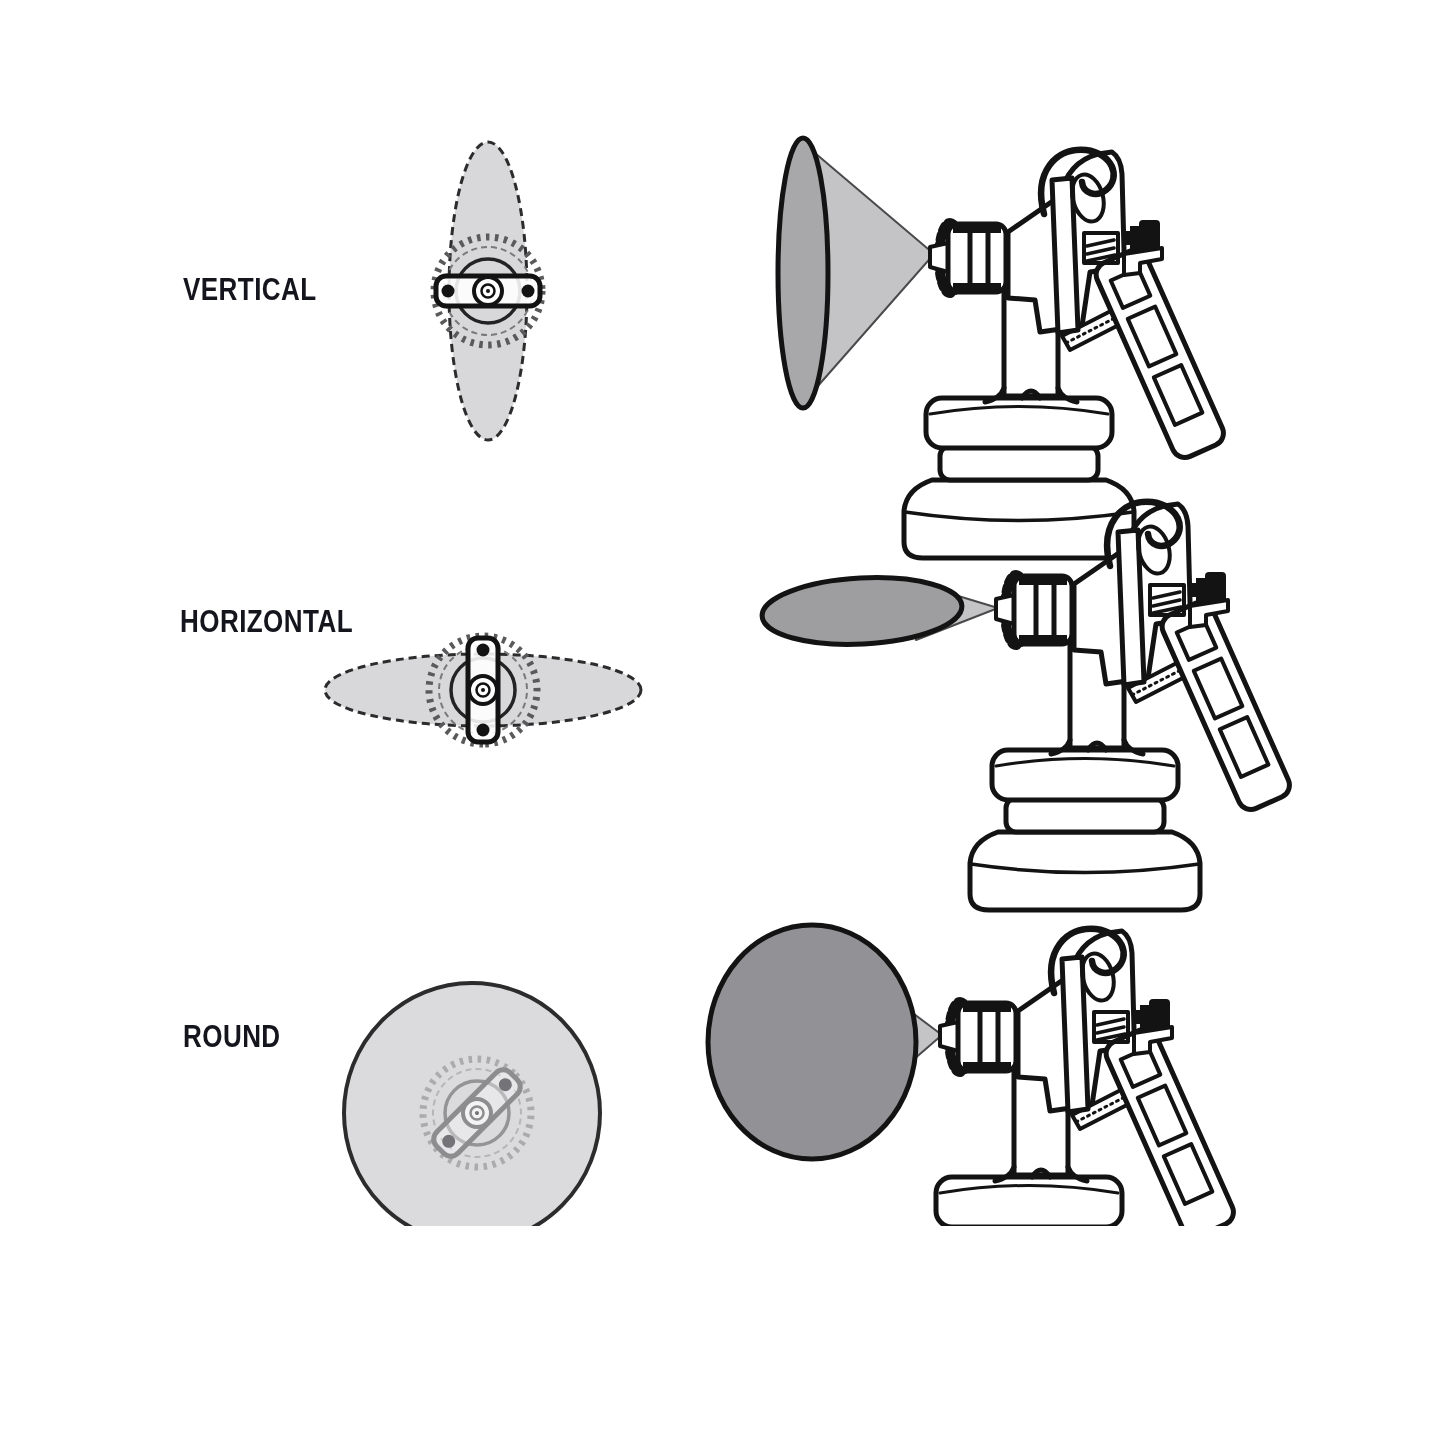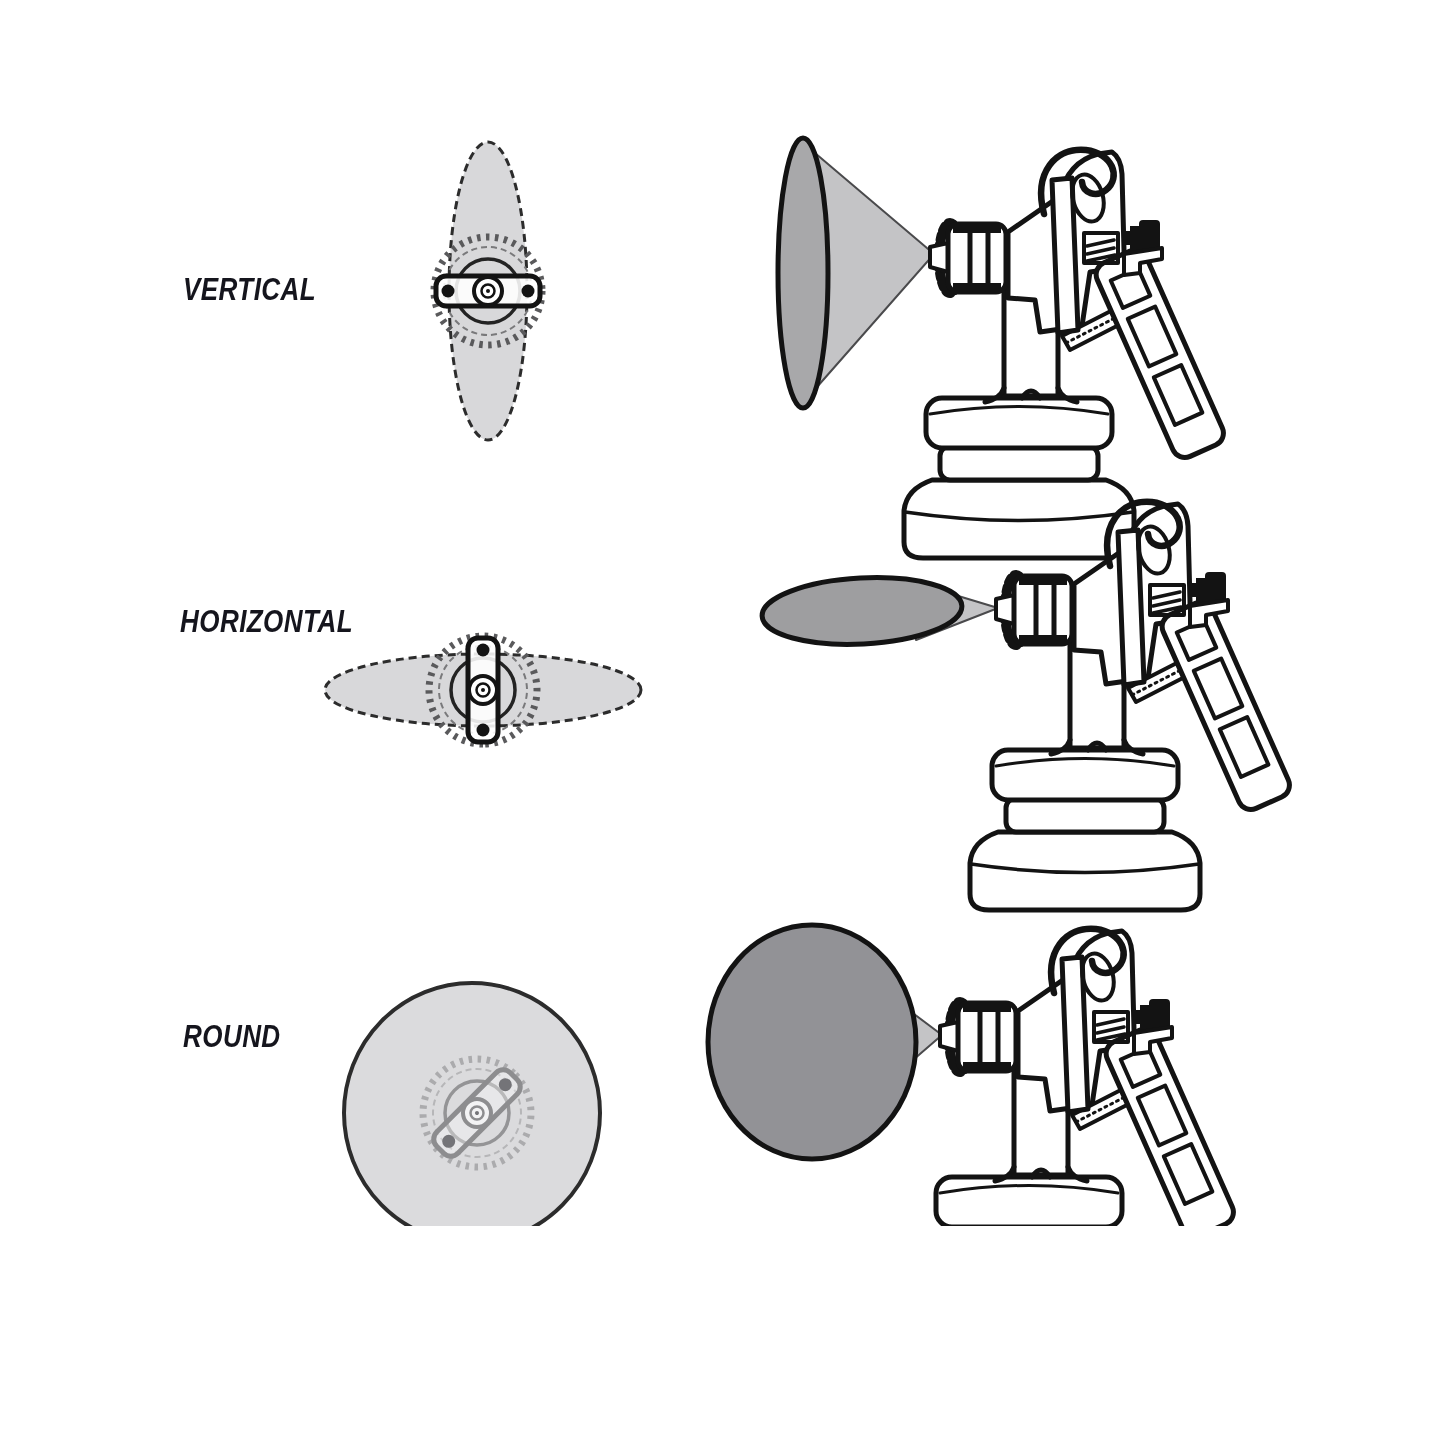--- a/index.html
+++ b/index.html
@@ -2,21 +2,20 @@
 <html style="--background: #ffffff; --ink: #131313; --label-ink: #15151d; --spray-light: #d8d8da; --spray-cone: #c4c4c6; --spray-medium: #9e9ea0; --spray-round: #929296; --spray-lens: #a8a8aa;"><head>
 <meta charset="utf-8">
 <style>
   html,body{margin:0;padding:0;background:#fff;}
   #canvas{
     position:relative;
     width:1445px;height:1226px;
     background:var(--background,#fff);
     overflow:hidden;
     font-family:"Liberation Sans", sans-serif;
-    font-style:italic;
   }
   .row-label{
     position:absolute;
     font-weight:700;
     font-size:31px;
     line-height:1;
     color:var(--label-ink,#15151d);
     transform:scaleX(0.84);
     transform-origin:left top;
     white-space:nowrap;

